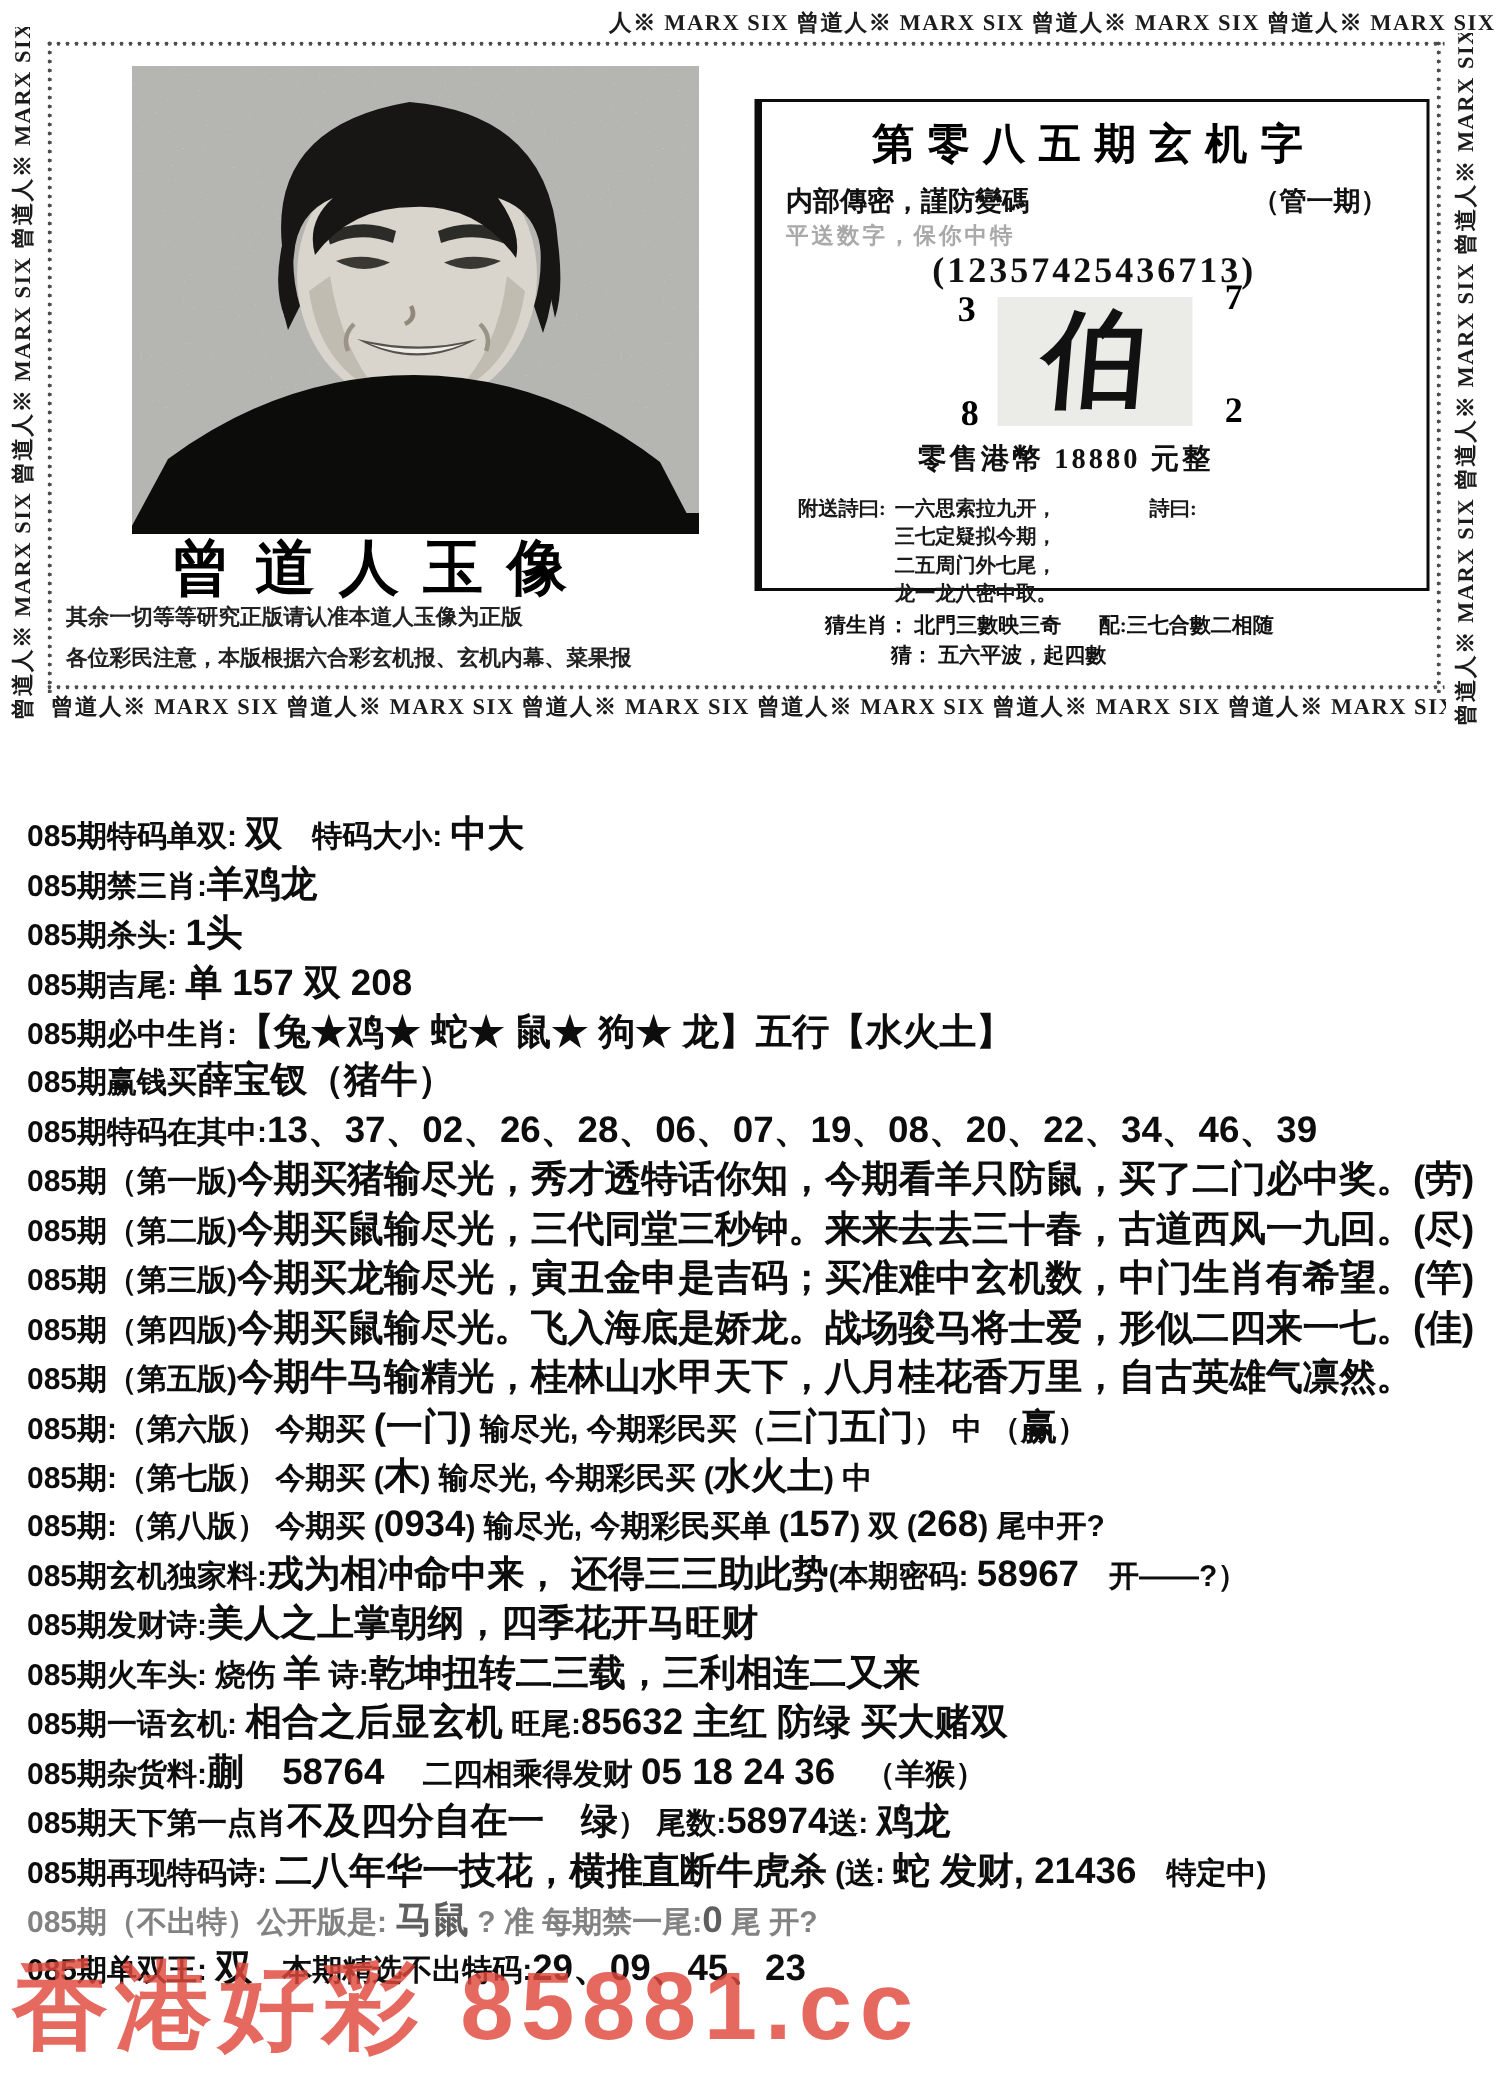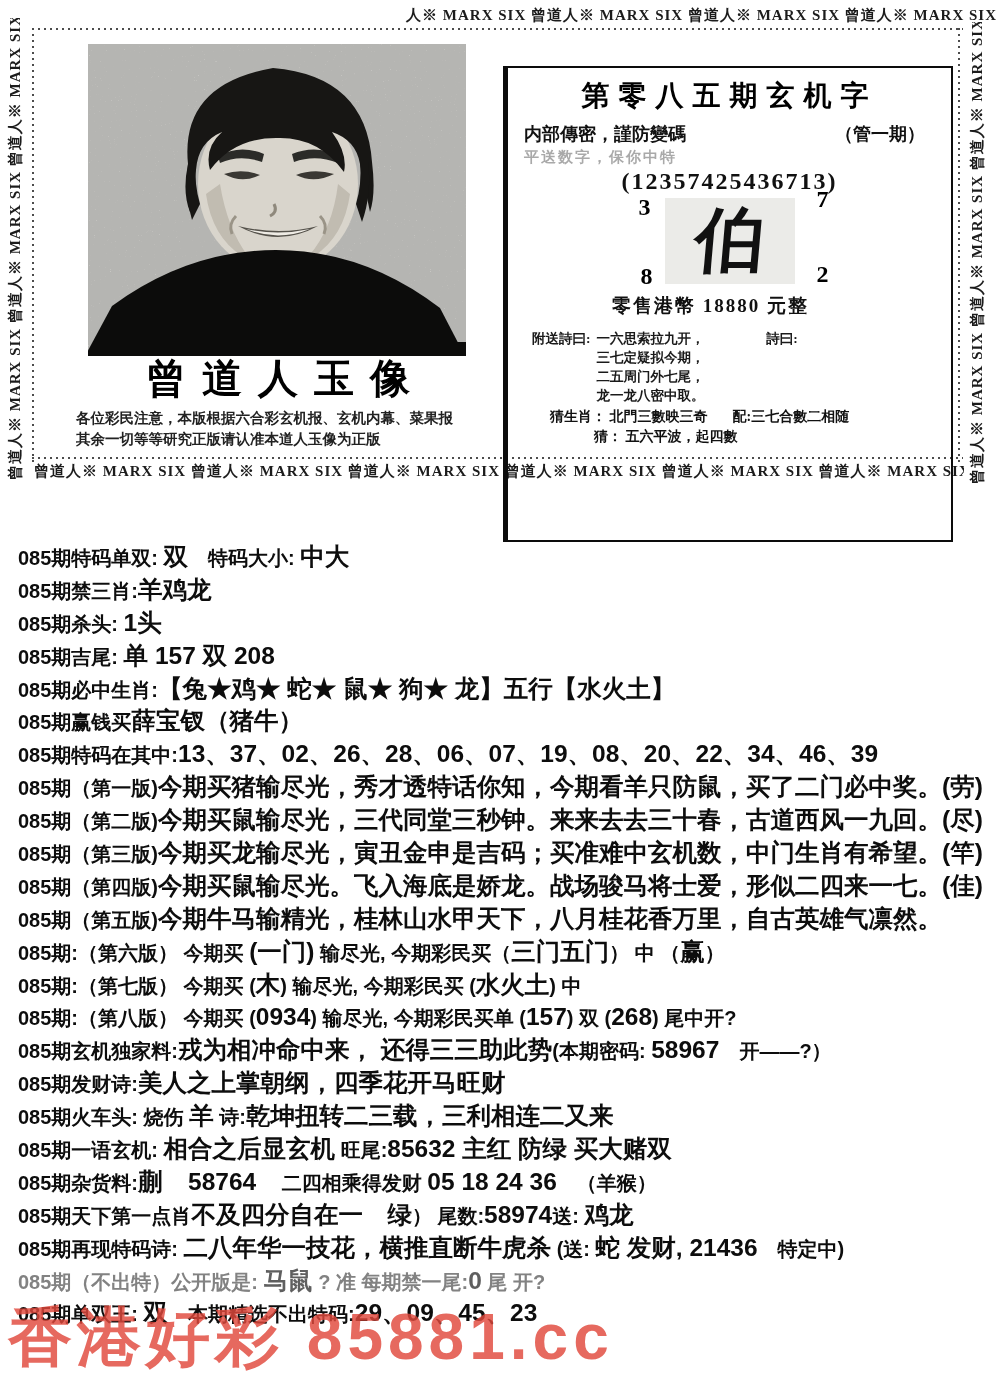--- a/index.html
+++ b/index.html
@@ -17,28 +17,28 @@
 
   
   .frame{position:absolute;left:30px;top:26px;width:933px;height:436px;}
   .orn{position:absolute;background-image:repeating-radial-gradient(circle at 3px 3px,#4c4c4c 0 1.3px,rgba(0,0,0,0) 1.4px 6px);}
   .orn-h{left:0;right:0;height:7px;background-size:6px 7px;}
   .orn-v{top:0;bottom:0;width:7px;background-size:7px 6px;}
   .orn-top{top:0;} .orn-bottom{bottom:0;} .orn-left{left:0;} .orn-right{right:0;}
 
   
   .portrait{position:absolute;left:88px;top:44px;width:378px;height:312px;}
-  .caption{position:absolute;left:68px;top:356px;width:436px;text-align:center;}
+  .caption{position:absolute;left:36px;top:356px;width:436px;text-align:center;}
   .caption-title{font-family:"Liberation Serif",serif;font-weight:700;font-size:40px;
                  letter-spacing:16px;color:#000;line-height:46px;}
   .caption-small{font-family:"Liberation Serif",serif;font-weight:700;font-size:14.5px;
                  color:#222;line-height:21px;text-align:left;padding-left:8px;margin-top:6px;}
 
   
-  .panel{position:absolute;left:503px;top:66px;width:450px;height:476px;box-sizing:border-box;
+  .panel{position:absolute;left:503px;top:66px;width:450px;height:328px;box-sizing:border-box;
          border:2px solid #0c0c0c;border-left:5px solid #0c0c0c;font-family:"Liberation Serif",serif;}
   .panel-title{margin-top:9px;text-align:center;font-weight:700;font-size:28px;letter-spacing:9px;color:#000;}
   .panel-sub{display:flex;justify-content:space-between;padding:0 26px 0 16px;margin-top:7px;
              font-weight:700;font-size:18px;}
   .panel-faint{padding-left:16px;margin-top:2px;font-weight:700;font-size:15px;color:#555;
                opacity:.5;filter:blur(.4px);letter-spacing:2px;}
   .panel-code{text-align:center;font-weight:700;font-size:24px;letter-spacing:2px;margin-top:1px;}
   .charwrap{position:relative;width:130px;height:86px;margin:3px auto 0 auto;}
   .charbox{position:absolute;left:0;top:0;width:130px;height:86px;background:#ebebe8;
            display:flex;align-items:center;justify-content:center;}
@@ -120,22 +120,22 @@
       <path d="M100,120 Q96,150 104,176 L112,160 Q106,140 108,118 Z" fill="#171614"></path>
       <path d="M280,118 Q284,150 274,178 L268,160 Q274,140 272,118 Z" fill="#171614"></path>
 
       <path d="M-4,314 L24,262 Q100,206 188,206 Q276,206 352,264 L378,314 Z" fill="#0c0c0b"></path>
       <rect x="30" y="298" width="348" height="14" fill="#0c0c0b"></rect>
     </svg>
   </div>
 
   <div class="caption">
     <div class="caption-title">曾道人玉像</div>
+    <div class="caption-small" style="margin-top:0;">其余一切等等研究正版请认准本道人玉像为正版</div>
     <div class="caption-small">各位彩民注意，本版根据六合彩玄机报、玄机内幕、菜果报</div>
-    <div class="caption-small" style="margin-top:0;">其余一切等等研究正版请认准本道人玉像为正版</div>
   </div>
 
   <div class="panel">
     <div class="panel-title">第零八五期玄机字</div>
     <div class="panel-sub">
       <span>内部傳密，謹防變碼</span>
       <span>（管一期）</span>
     </div>
     <div class="panel-faint">平送数字，保你中特</div>
     <div class="panel-code">(12357425436713)</div>

